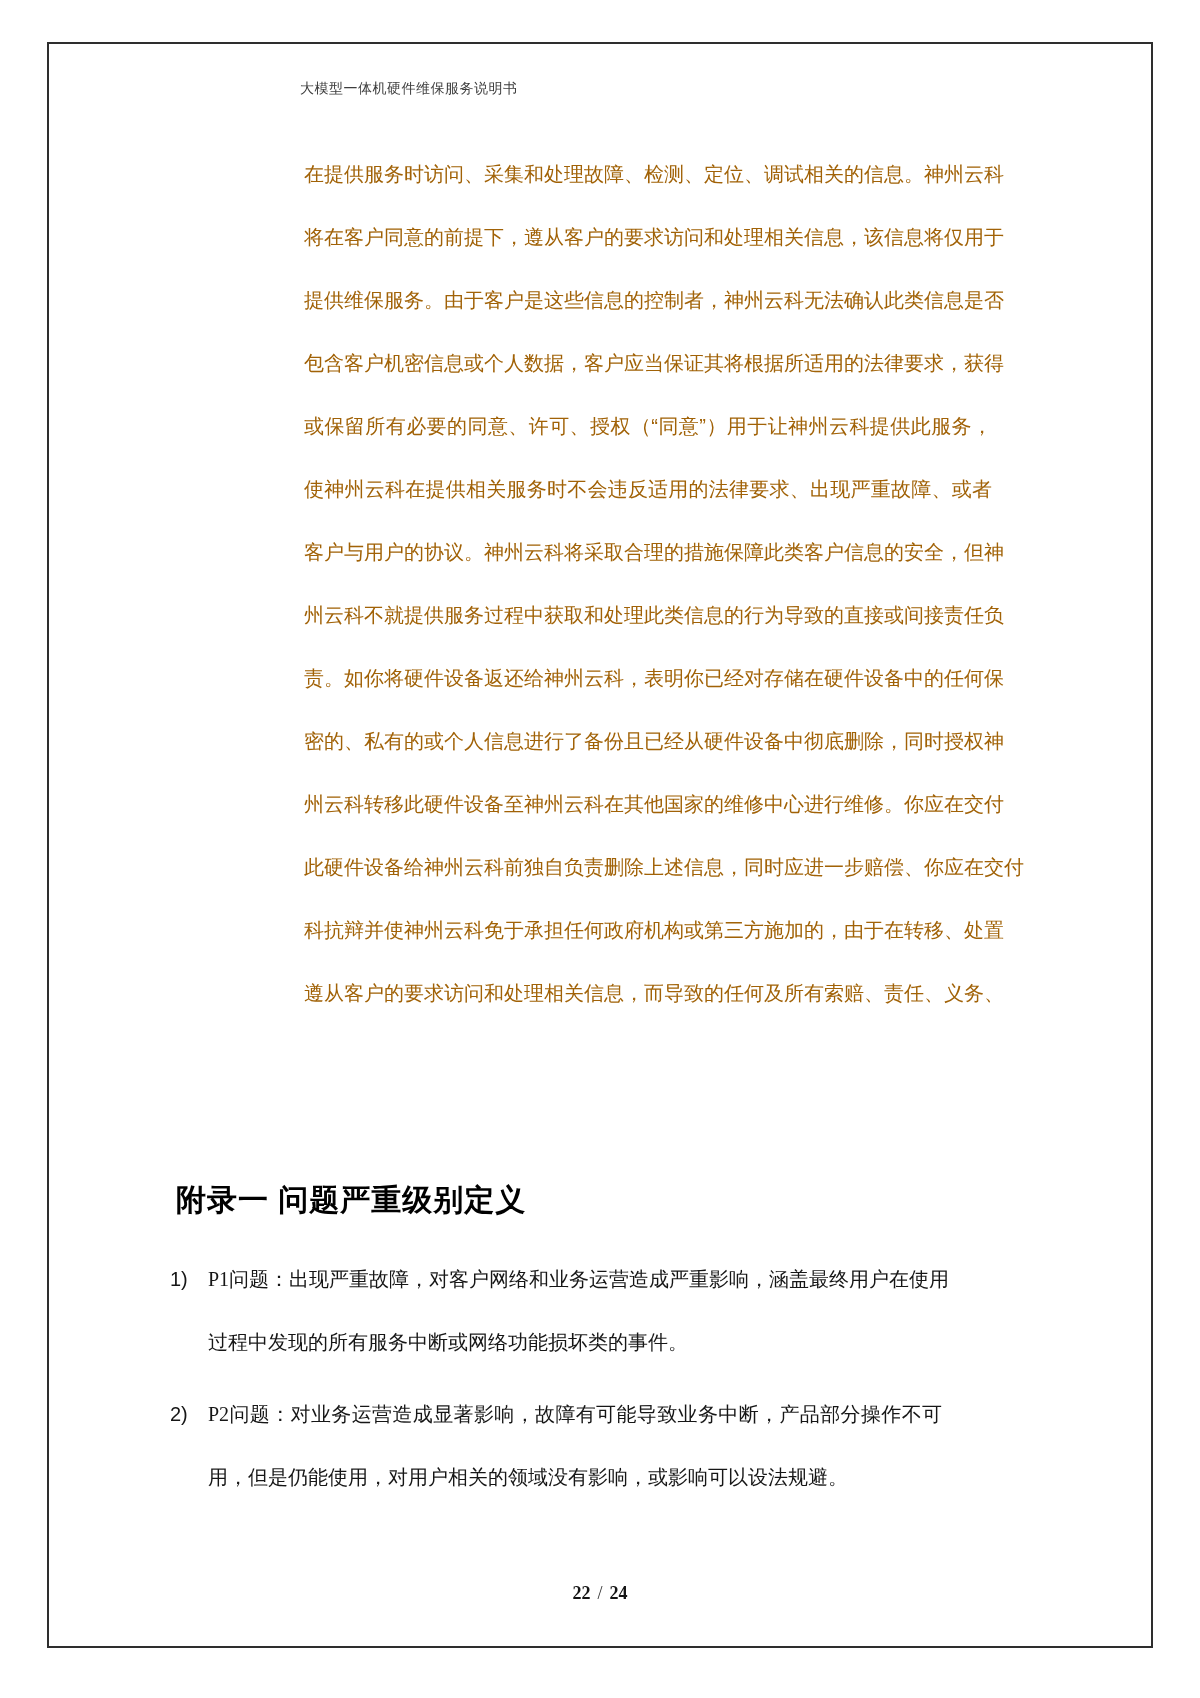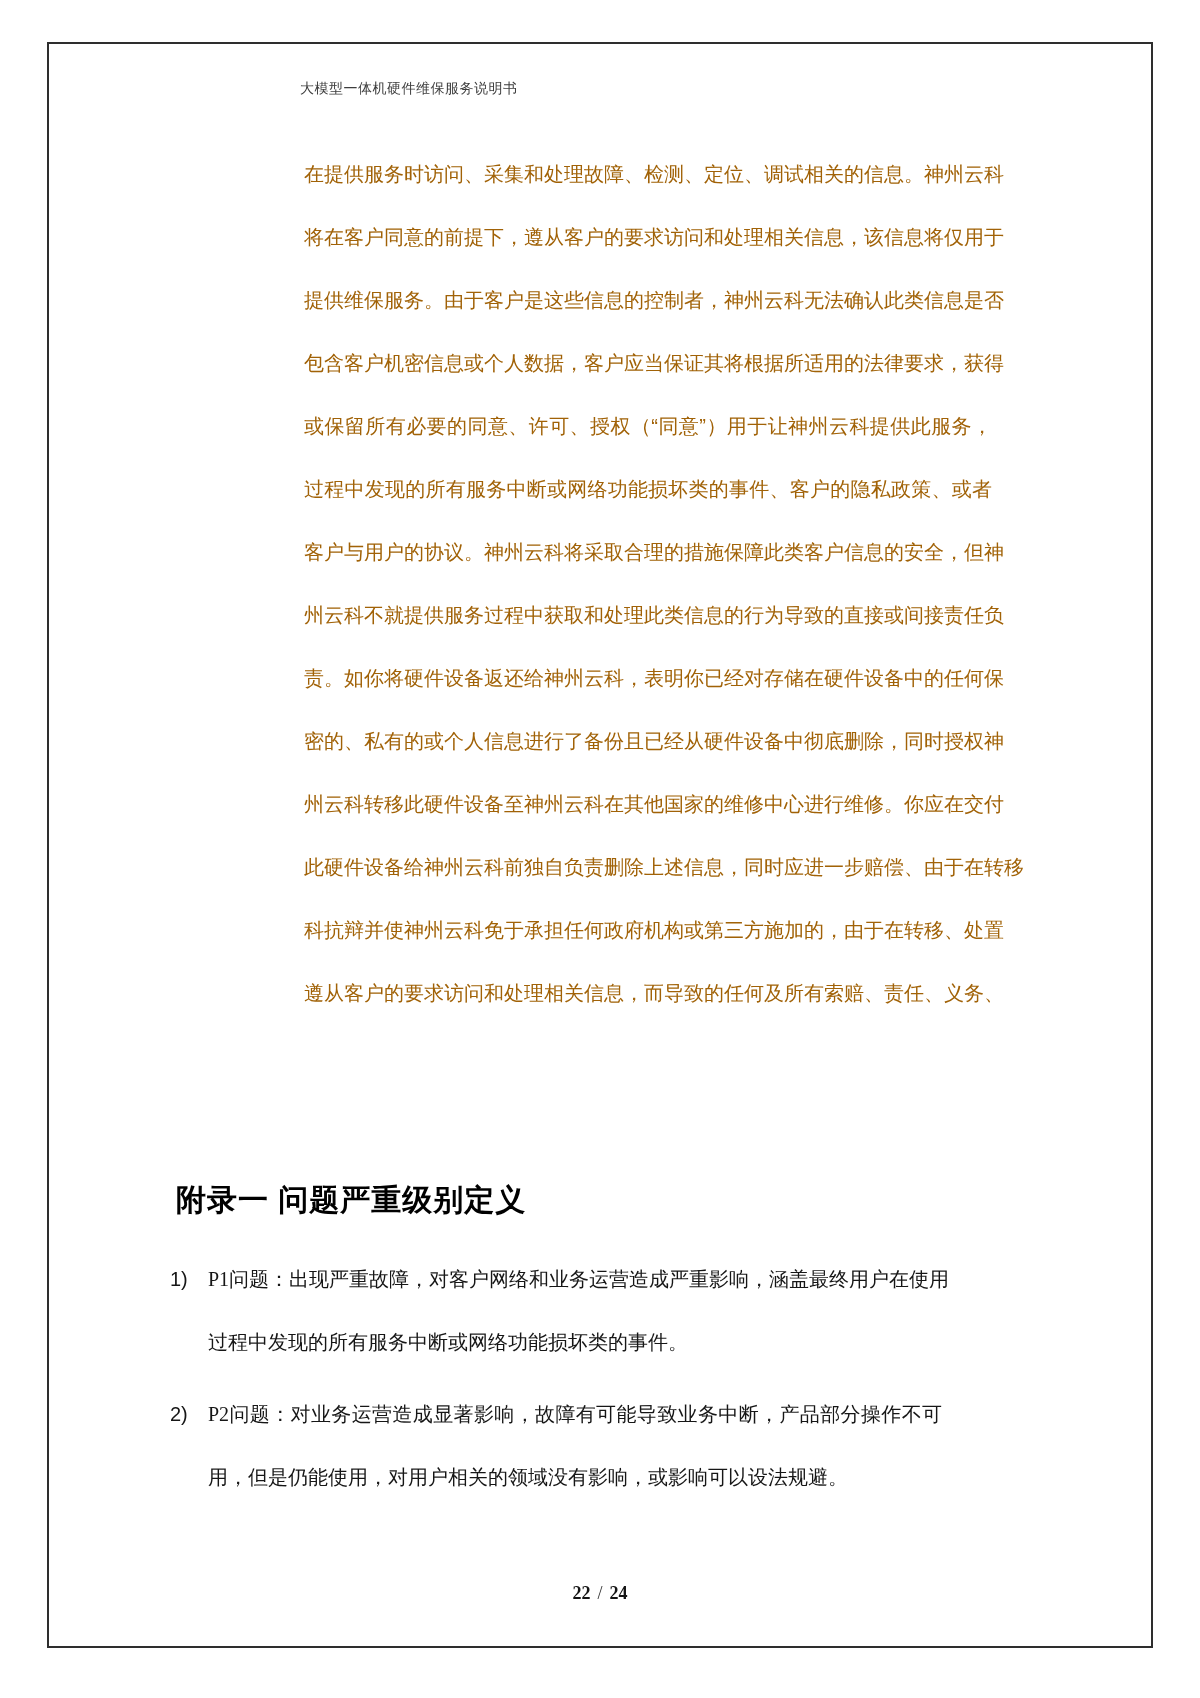--- a/index.html
+++ b/index.html
@@ -103,27 +103,27 @@
   <div class="header">
     <span>大模型一体机硬件维保服务说明书</span>
   </div>
 
   <div class="paragraph">
     <div class="pline">在提供服务时访问、采集和处理故障、检测、定位、调试相关的信息。神州云科</div>
     <div class="pline">将在客户同意的前提下，遵从客户的要求访问和处理相关信息，该信息将仅用于</div>
     <div class="pline">提供维保服务。由于客户是这些信息的控制者，神州云科无法确认此类信息是否</div>
     <div class="pline">包含客户机密信息或个人数据，客户应当保证其将根据所适用的法律要求，获得</div>
     <div class="pline">或保留所有必要的同意、许可、授权（“同意”）用于让神州云科提供此服务，</div>
-    <div class="pline">过程中发现的所有服务中断或网络功能损坏类的事件、客户的隐私政策、或者</div>
+    <div class="pline">使神州云科在提供相关服务时不会违反适用的法律要求、出现严重故障、或者</div>
     <div class="pline">客户与用户的协议。神州云科将采取合理的措施保障此类客户信息的安全，但神</div>
     <div class="pline">州云科不就提供服务过程中获取和处理此类信息的行为导致的直接或间接责任负</div>
     <div class="pline">责。如你将硬件设备返还给神州云科，表明你已经对存储在硬件设备中的任何保</div>
     <div class="pline">密的、私有的或个人信息进行了备份且已经从硬件设备中彻底删除，同时授权神</div>
     <div class="pline">州云科转移此硬件设备至神州云科在其他国家的维修中心进行维修。你应在交付</div>
-    <div class="pline">此硬件设备给神州云科前独自负责删除上述信息，同时应进一步赔偿、由于在转移</div>
+    <div class="pline">此硬件设备给神州云科前独自负责删除上述信息，同时应进一步赔偿、你应在交付</div>
     <div class="pline">科抗辩并使神州云科免于承担任何政府机构或第三方施加的，由于在转移、处置</div>
     <div class="pline">遵从客户的要求访问和处理相关信息，而导致的任何及所有索赔、责任、义务、</div>
   </div>
 
   <div class="appendix-heading">附录一 问题严重级别定义</div>
 
   <div class="list">
     <div class="item">
       <span class="marker">1)</span>
       <div class="item-lines">

